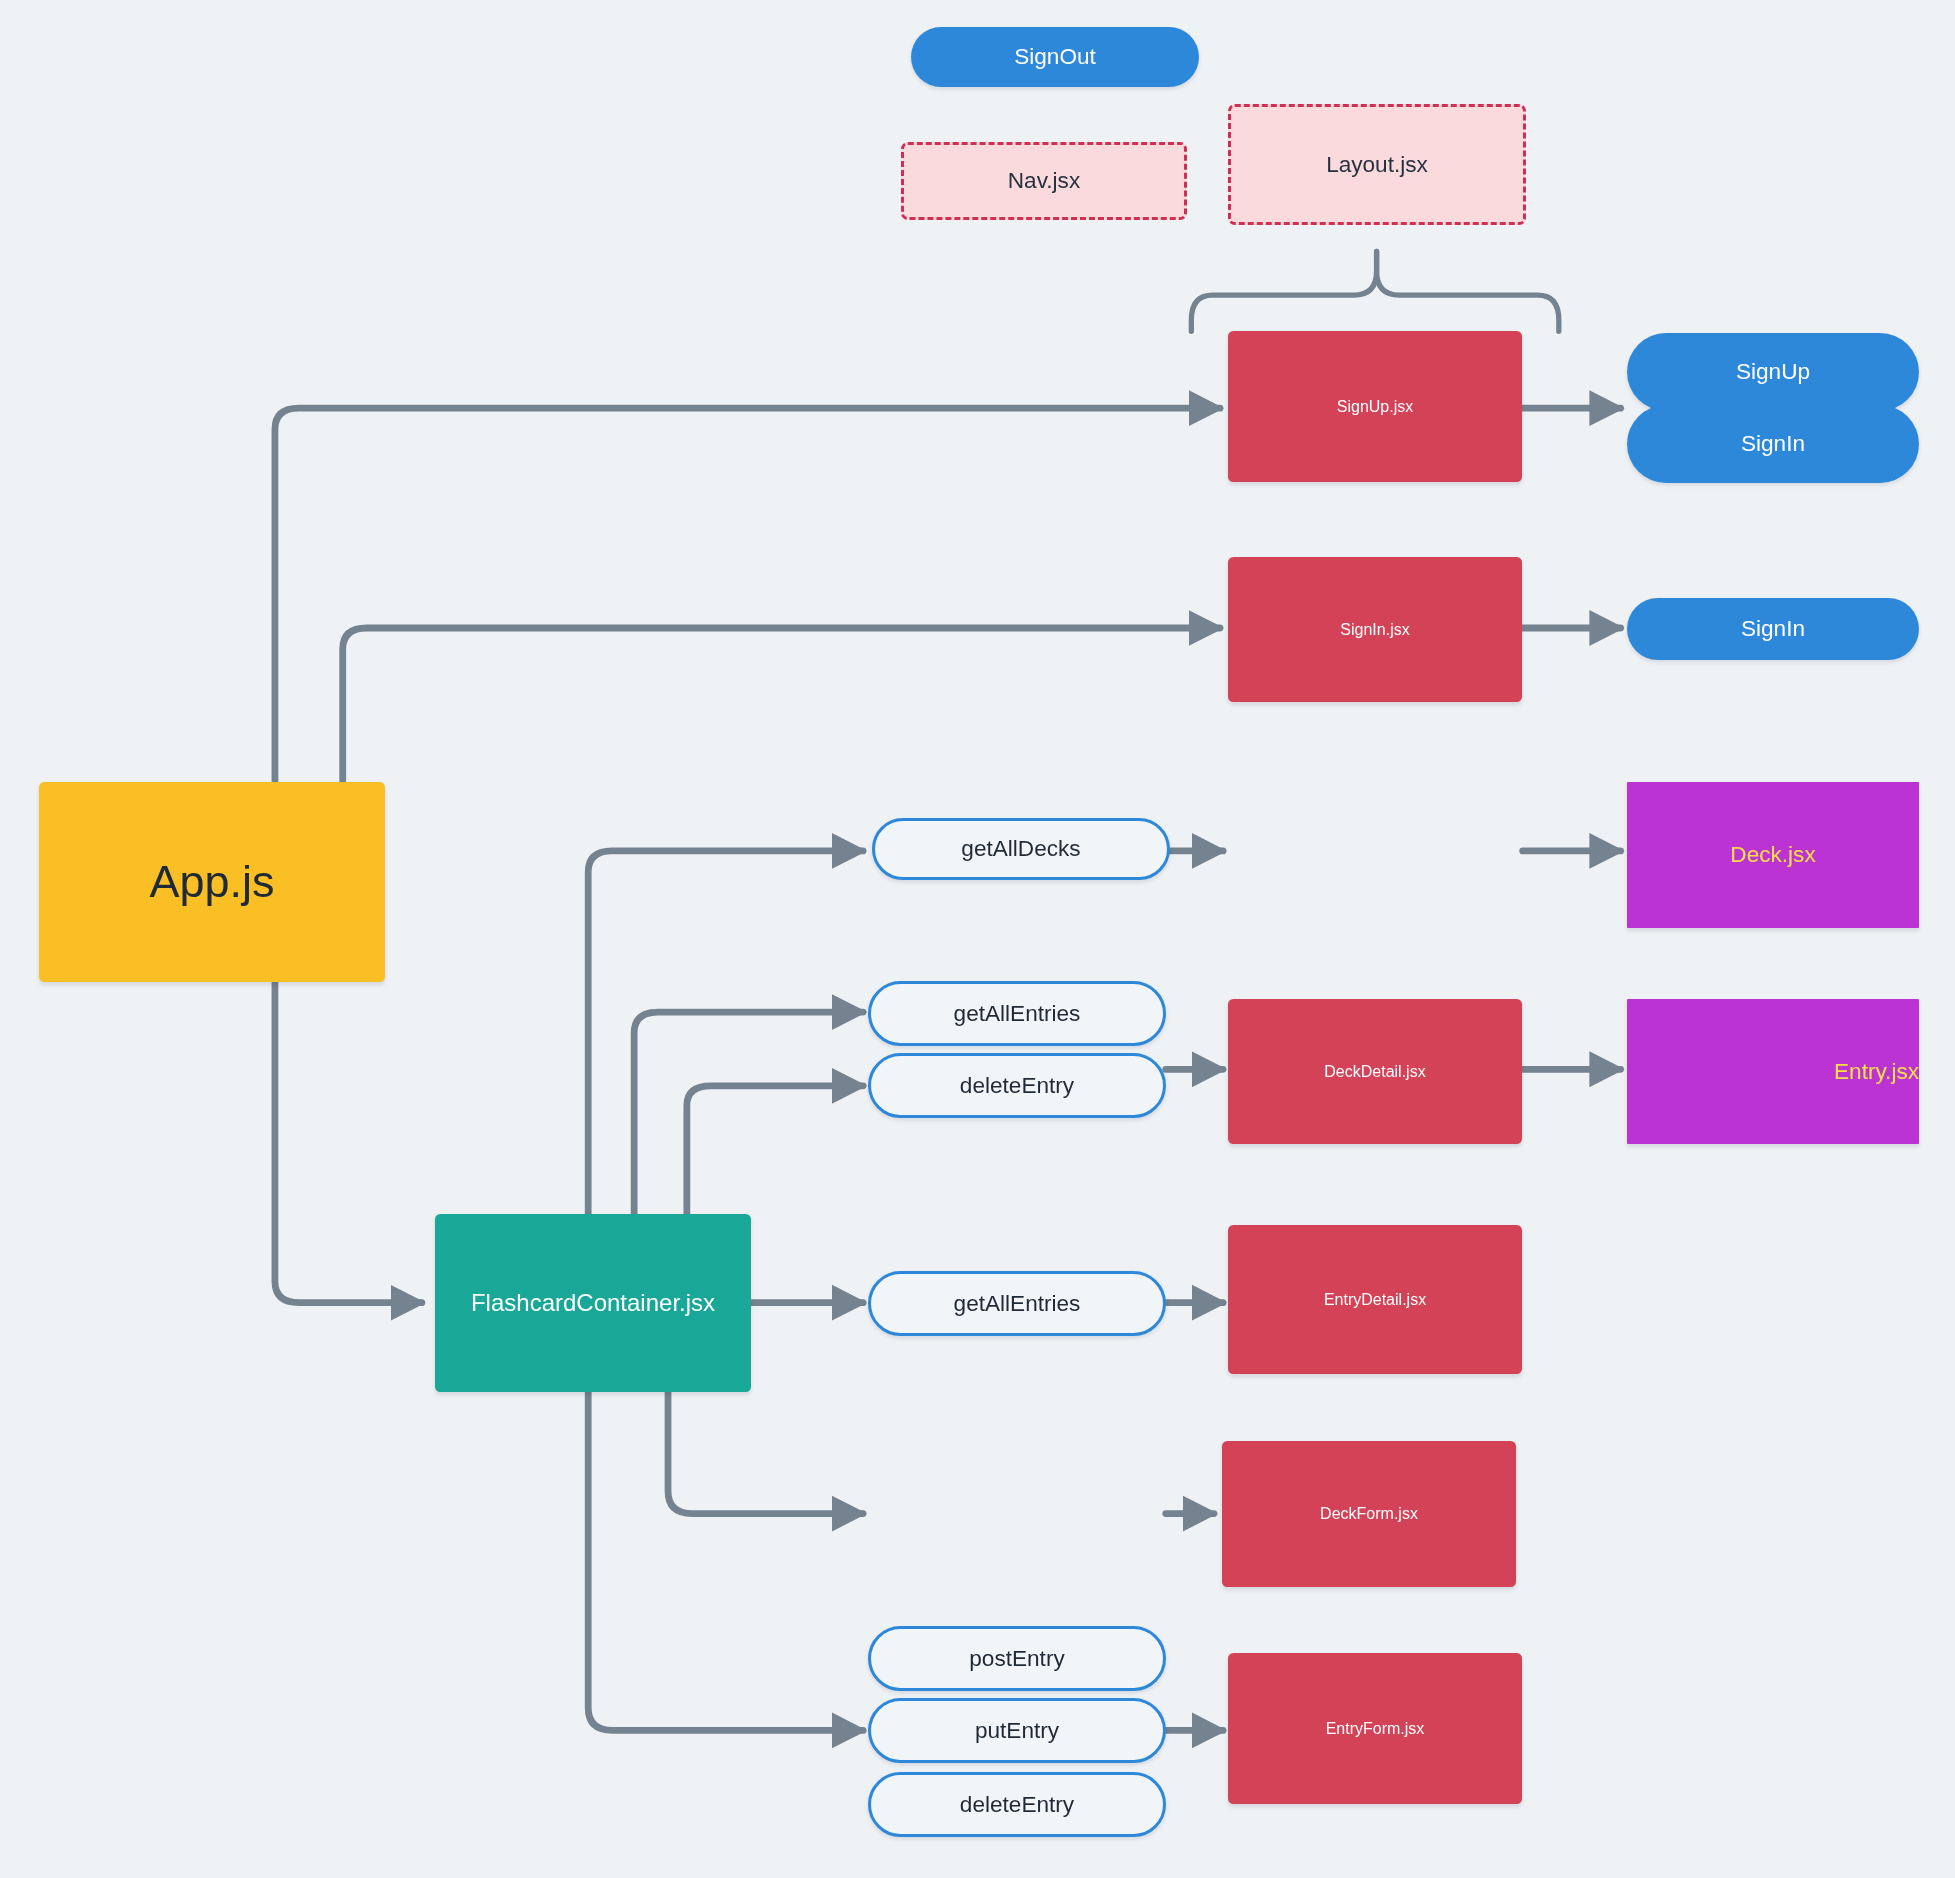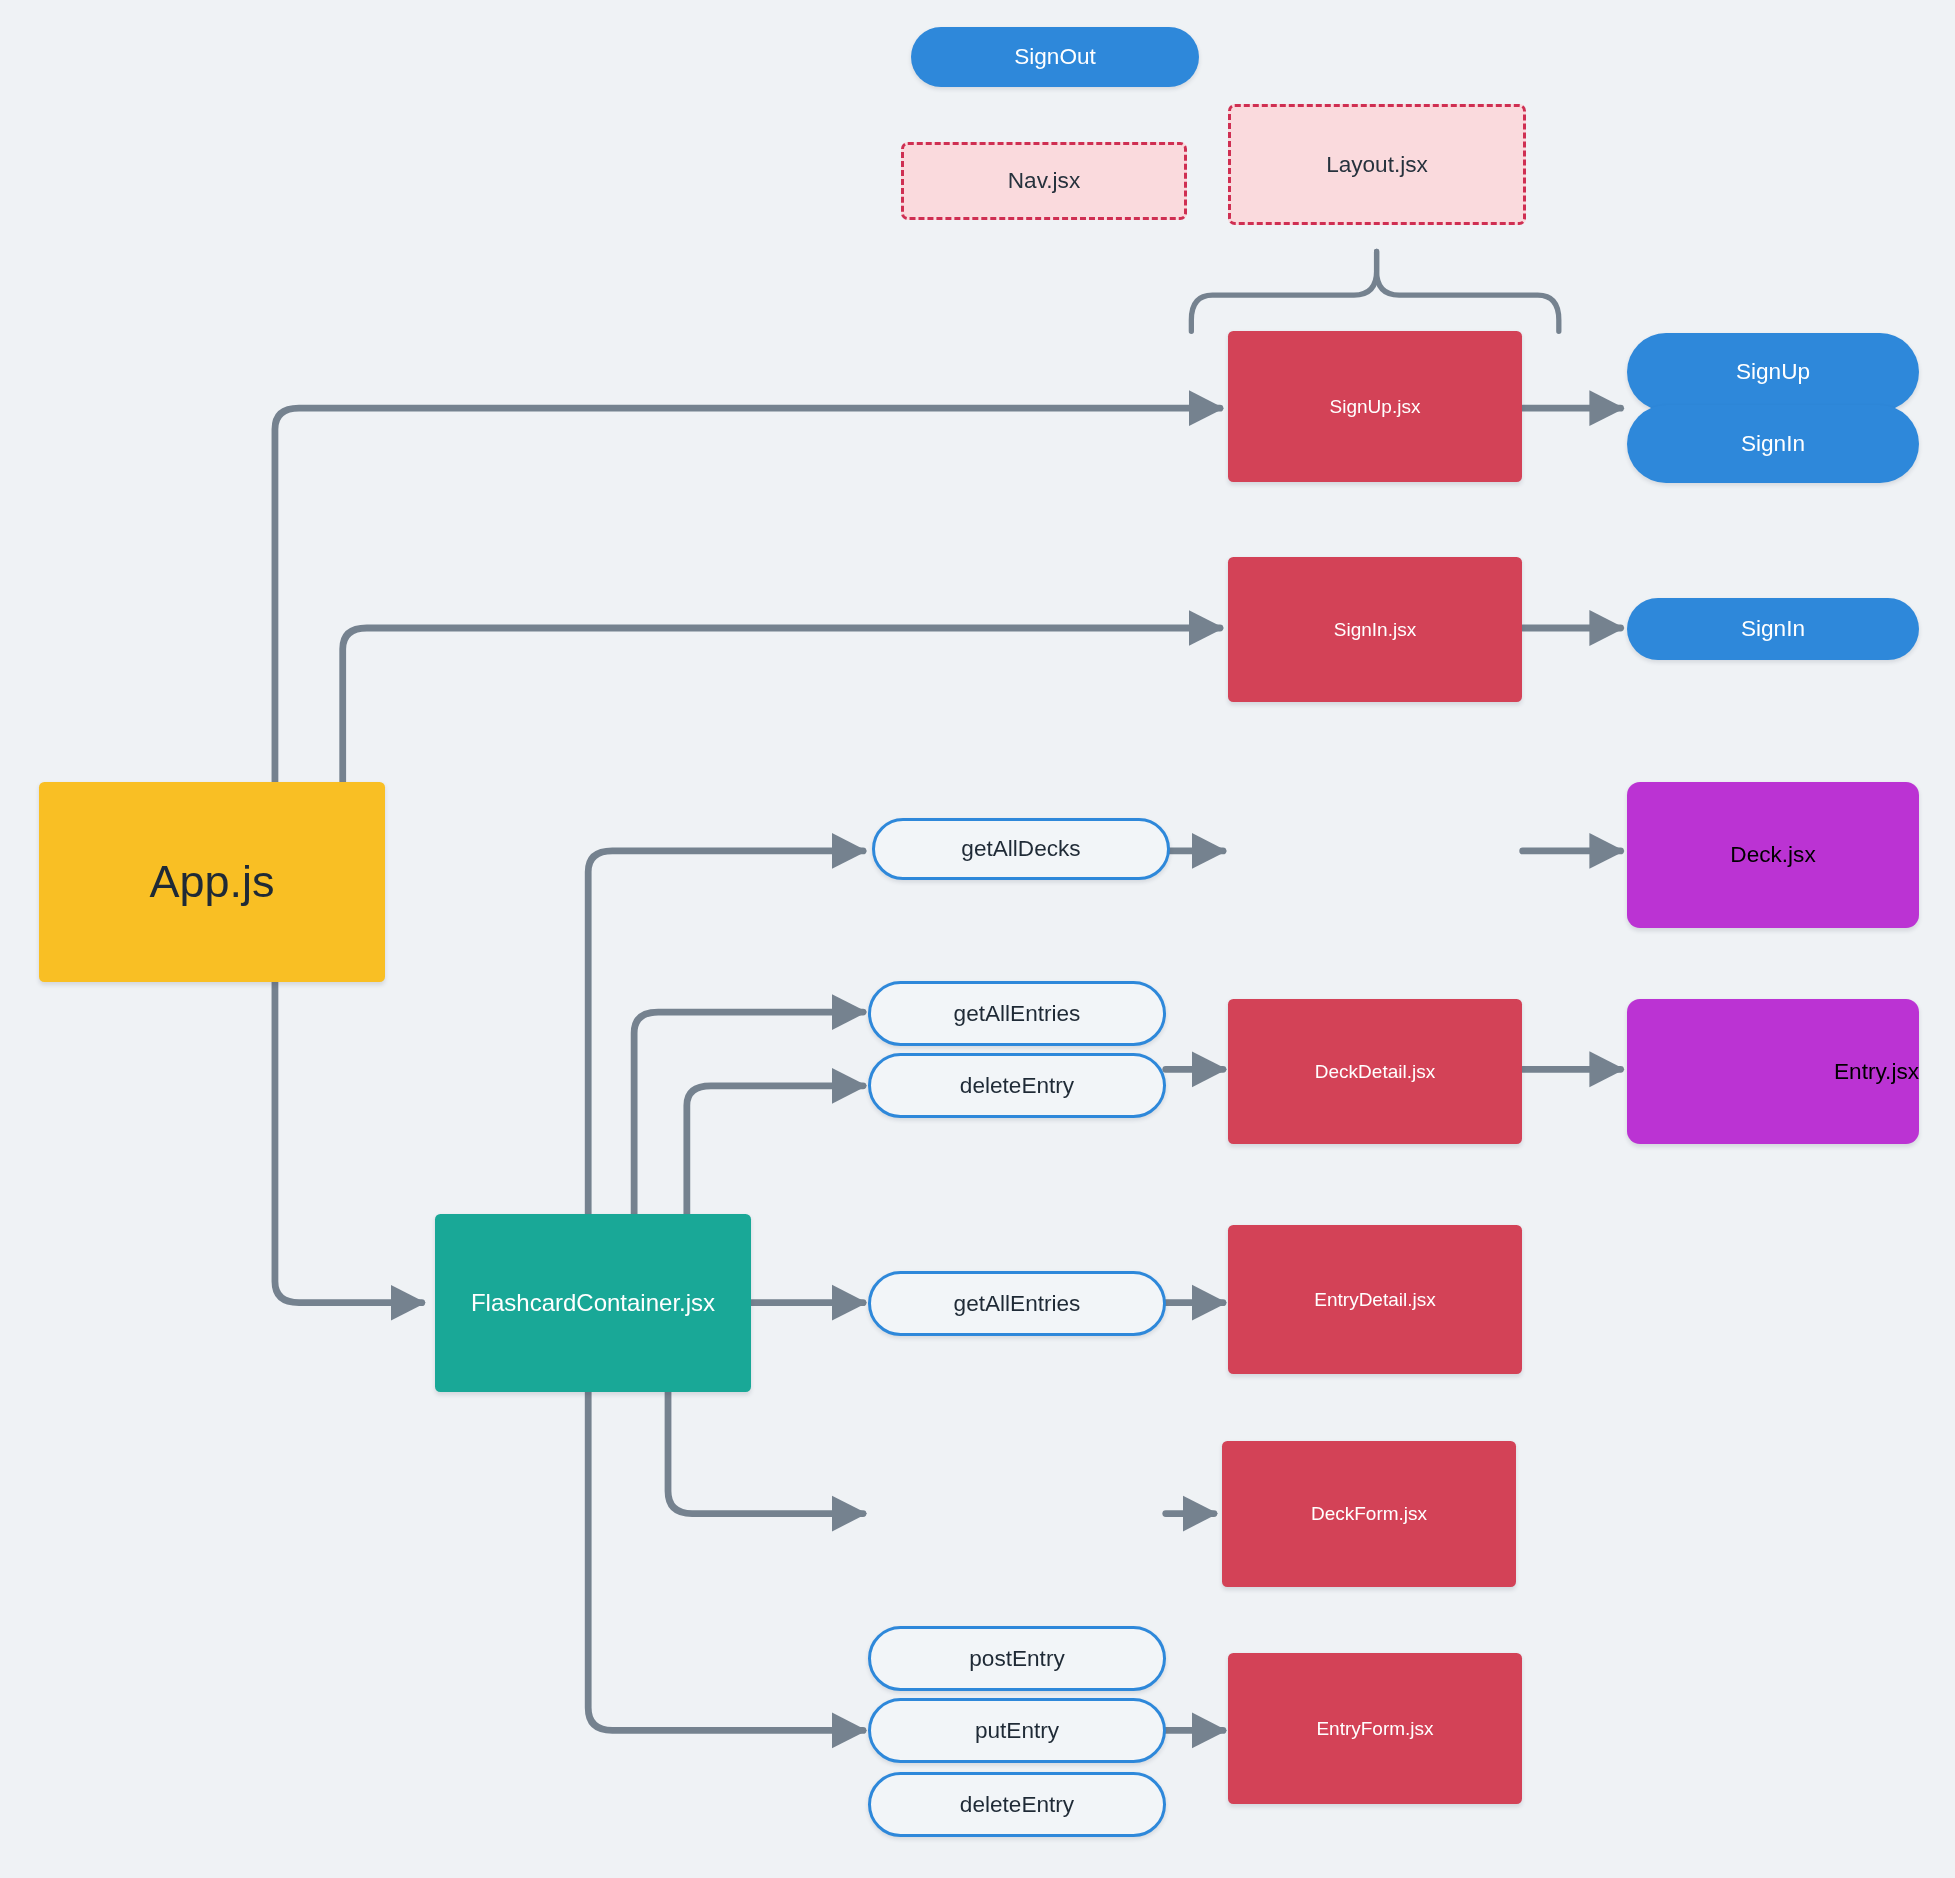--- a/index.html
+++ b/index.html
@@ -14,22 +14,22 @@
   .node{
     position:absolute;
     display:flex;align-items:center;justify-content:center;
     text-align:center;
     box-sizing:border-box;
     box-shadow:0 2.3px 4.5px rgba(30,40,60,.13);
   }
   .pill{border-radius:752px;}
   .n-yellow{background:#f9bf24;color:#1f2a36;font-size:45px;font-weight:400;border-radius:5.3px;}
   .n-teal{background:#19a897;color:#ffffff;font-size:24px;border-radius:5.3px;}
-  .n-red{background:#d34257;color:#ffffff;font-size:19px;border-radius:5.3px;}
-  .n-purple{background:#bb33d3;color:#000000;font-size:22.6px;border-radius:13px;}
+  .n-red{background:#d34257;color:#ffffff;font-size:16px;border-radius:5.3px;}
+  .n-purple{background:#bb33d3;color:#fde047;font-size:22.6px;border-radius:1px;}
   .n-blue{background:#2e88da;color:#ffffff;font-size:22.6px;font-weight:400;}
   .n-dashed{
     background:#fadadd;color:#26323d;font-size:22.6px;
     border:3px dashed #cf2f52;border-radius:6.8px;box-shadow:none;
   }
   .n-fn{
     background:#f2f5f8;color:#1f2a36;font-size:22.6px;
     border:3px solid #2e88da;
   }
 </style>

